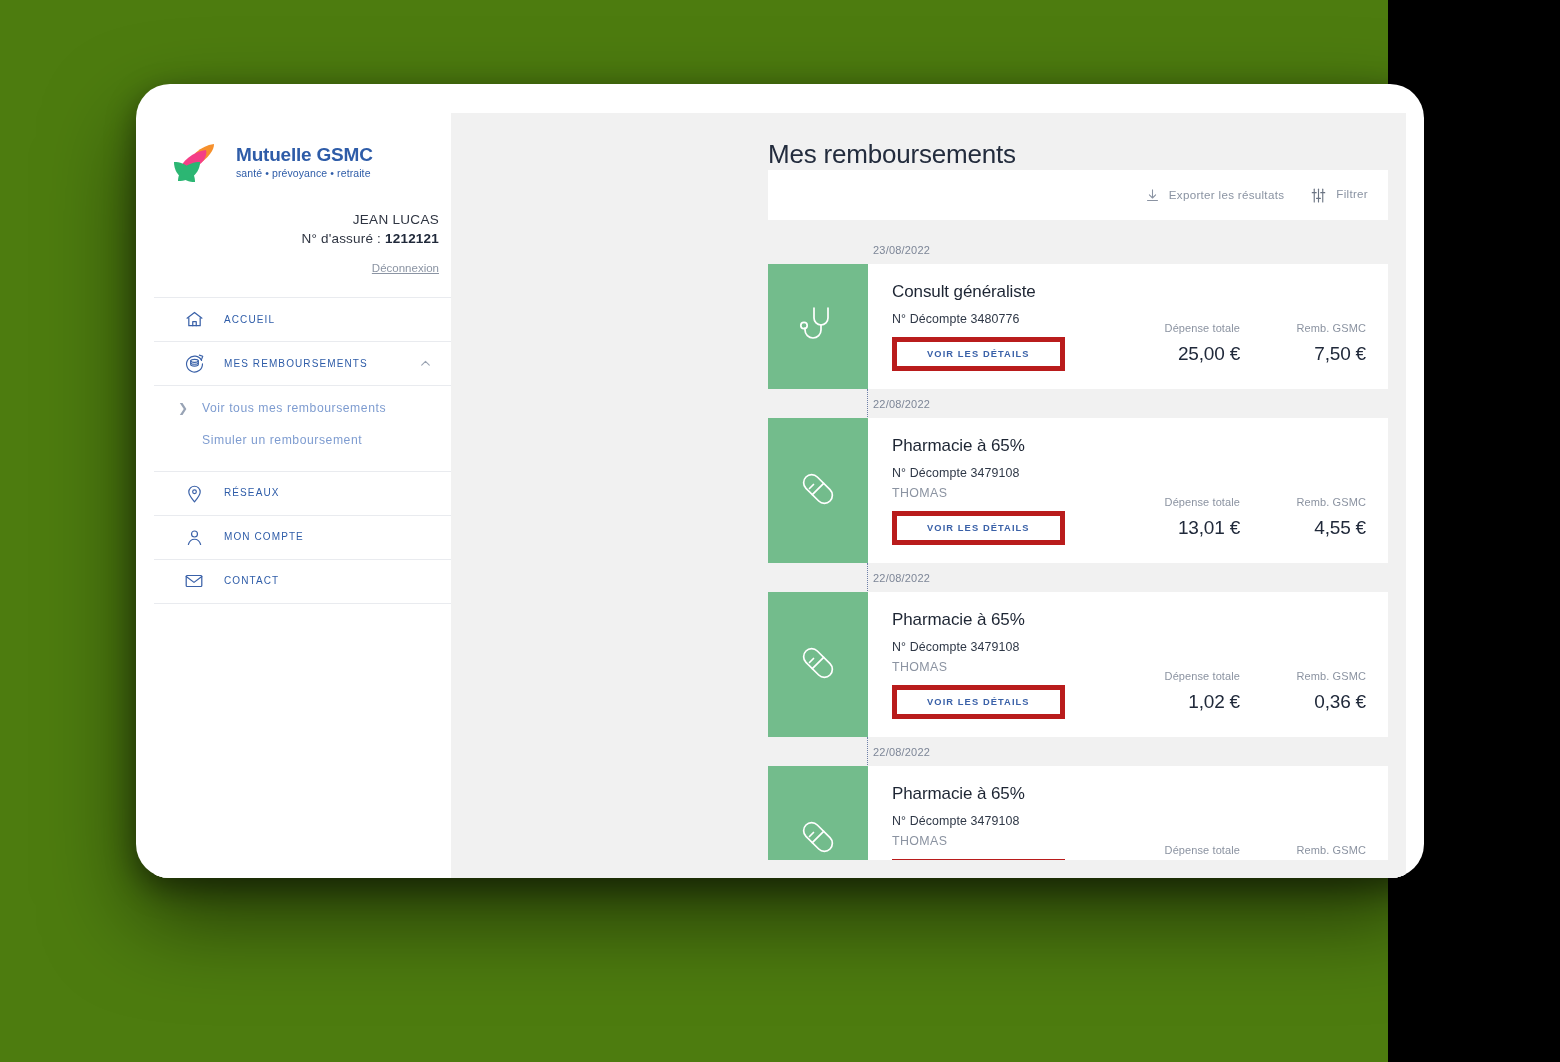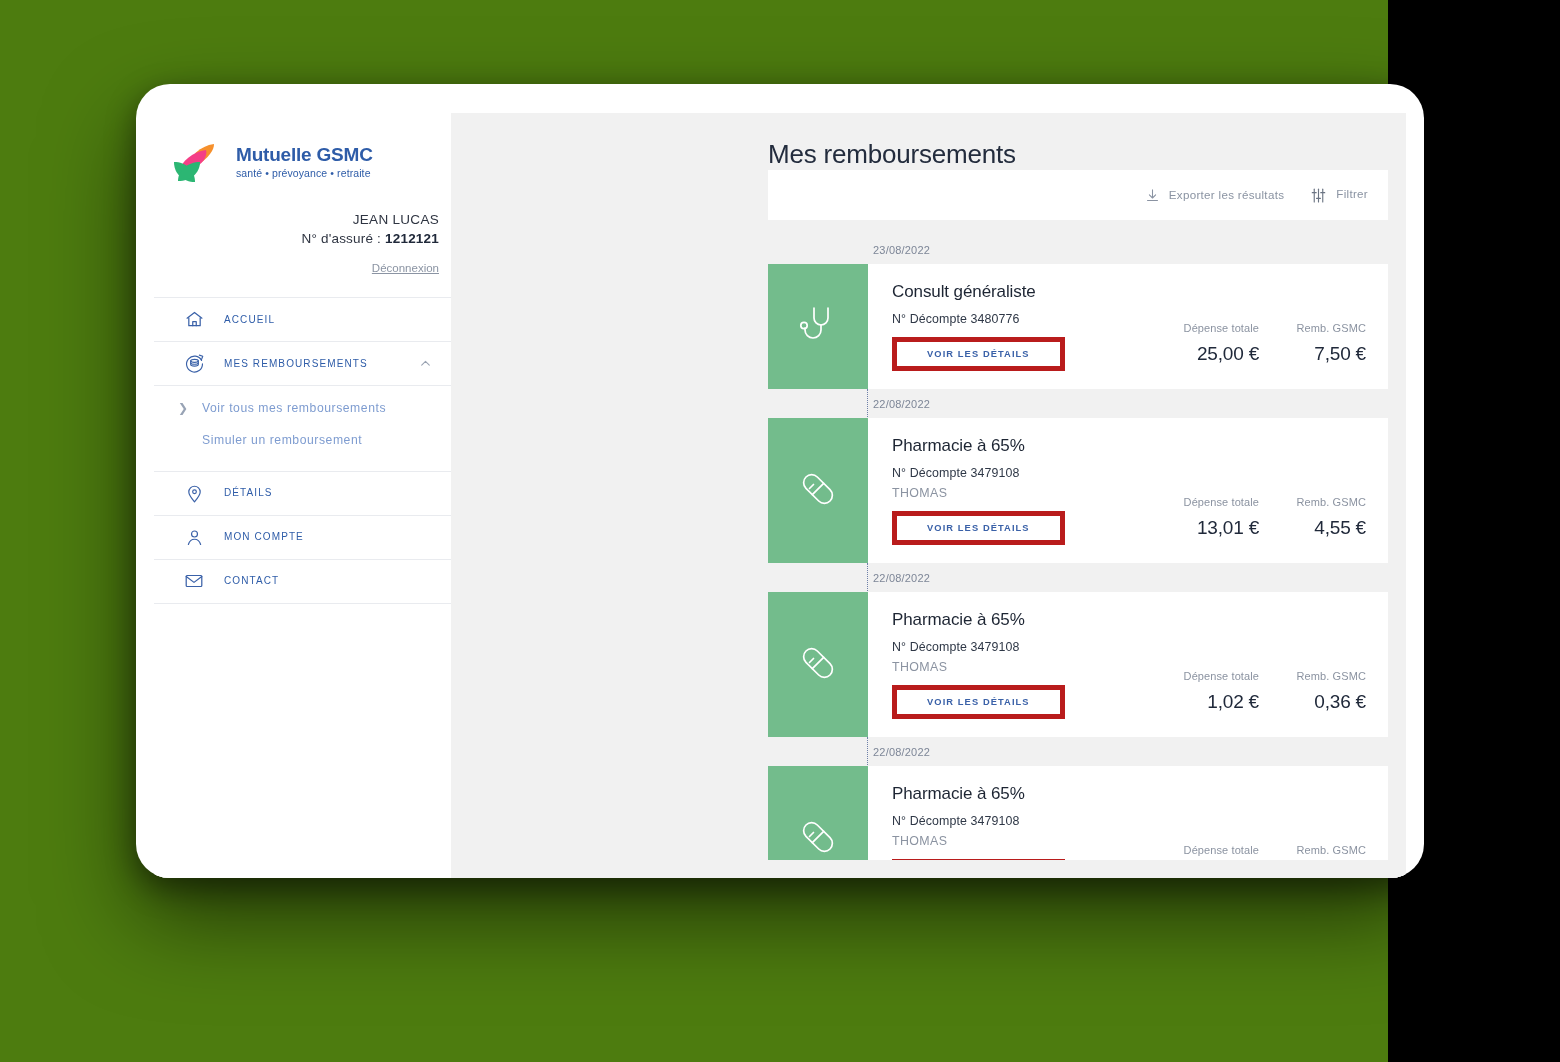--- a/index.html
+++ b/index.html
@@ -130,21 +130,21 @@
   .card-person { font-size: 12.4px; color: #8b93a1; margin-top: 6px; letter-spacing: 0.4px; }
   .details-btn {
     display: inline-block; margin-top: 11px;
     border: 5px solid #b91c1c; background: #fff;
     padding: 7px 30px;
     font-size: 9.3px; font-weight: 700; color: #3a61a8; letter-spacing: 1.1px;
     cursor: pointer;
   }
   .amounts {
     position: absolute; right: 22px; bottom: 24px;
-    display: flex; gap: 15px; text-align: right;
+    display: flex; gap: 34px; text-align: right;
   }
   .amt-col { min-width: 92px; }
   .amt-label { font-size: 11px; color: #8b93a1; letter-spacing: 0.1px; }
   .amt-value { font-size: 19px; color: #20293a; margin-top: 9px; letter-spacing: -0.2px; }
 
   
   .connector {
     position: absolute; left: 99px; top: 0; bottom: 0;
     width: 0; border-left: 1px dotted #6d7fa8;
   }
@@ -233,21 +233,21 @@
 
 
 
           <div class="nav-item">
             <span class="nav-icon">
               <svg width="21" height="21" viewBox="0 0 24 24" fill="none" stroke="#3a61a8" stroke-width="1.35" stroke-linecap="round" stroke-linejoin="round">
                 <path d="M12 21.5c4.2-5 6.5-8.3 6.5-11.3A6.5 6.5 0 0 0 5.5 10.2c0 3 2.3 6.3 6.5 11.3z"></path>
                 <circle cx="12" cy="10" r="2.1"></circle>
               </svg>
             </span>
-            <span class="nav-label">DÉTAILS</span>
+            <span class="nav-label">RÉSEAUX</span>
             <span class="chev"></span>
           </div>
 
           <div class="nav-item">
             <span class="nav-icon">
               <svg width="21" height="21" viewBox="0 0 24 24" fill="none" stroke="#3a61a8" stroke-width="1.35" stroke-linecap="round" stroke-linejoin="round">
                 <circle cx="12" cy="8" r="3.4"></circle>
                   <path d="M5 20c1.1-3.9 3.9-6 7-6s5.9 2.1 7 6"></path>
               </svg>
             </span>

